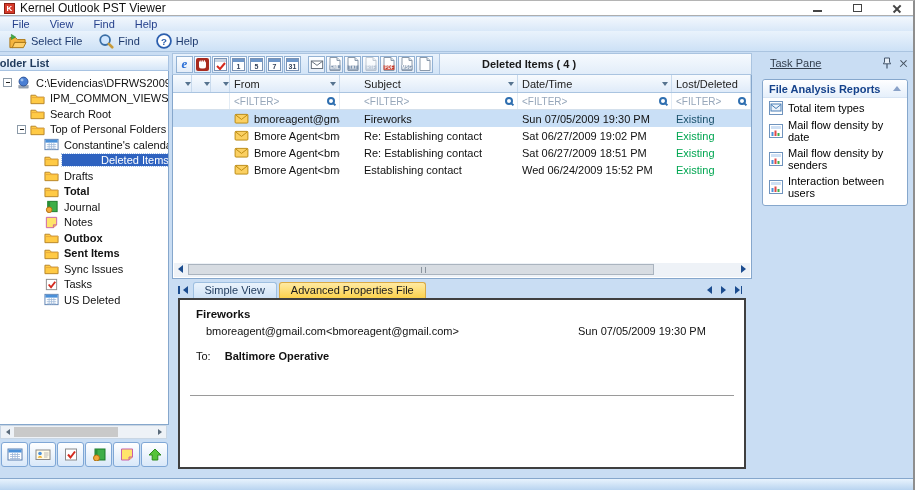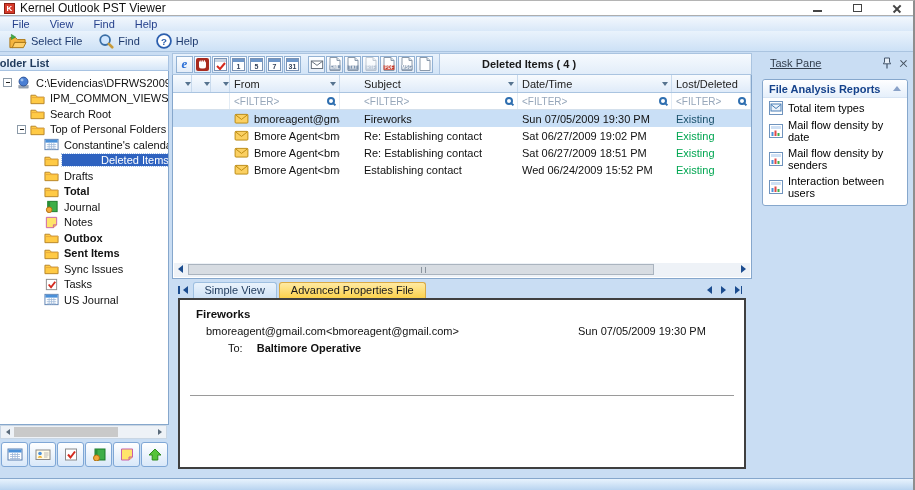--- a/index.html
+++ b/index.html
@@ -135,21 +135,21 @@
   .tab { height:16px; line-height:15px; padding:0 11px; border:1px solid #9ebfe0; border-bottom:none;
          border-radius:3px 3px 0 0; background:linear-gradient(#eaf3fc,#cfe2f6); color:#1e395b; margin-right:2px; }
   .tab.active { background:linear-gradient(#ffeaa2,#fcd24d); border-color:#d9aa45; color:#1a1a1a; }
   .tabnav.right { margin-left:auto; gap:9px; margin-right:10px; }
 
   .preview-frame { position:absolute; left:178px; top:245px; width:568px; height:171px; background:#fff;
                    border:2.5px solid #3f3f3f; }
   .pv-subject { position:absolute; left:16px; top:8px; font-weight:bold; font-size:11.5px; }
   .pv-from { position:absolute; left:16px; top:25px;margin-left:10px; }
   .pv-date { position:absolute; left:398px; top:25px; }
-  .pv-to { position:absolute; left:16px; top:42px;margin-left:32px; }
+  .pv-to { position:absolute; left:16px; top:50px; }
   .pv-to .name { margin-left:14px; font-weight:bold; }
   .pv-divider { position:absolute; left:10px; right:10px; top:95px; height:1px; background:#9a9a9a; }
   .body-box { position:absolute; left:8px; right:8px; top:101px; height:62px; background:#f1f1f1; border:1px solid #bdbdbd; }
   .body-text { position:absolute; left:6px; top:3px; font-weight:bold; font-size:10.5px; line-height:13px; }
   .vscroll { position:absolute; right:2px; top:2px; bottom:15px; width:12px; display:flex; flex-direction:column;
              justify-content:space-between; align-items:center; }
   .hstrip { position:absolute; left:0; right:0; bottom:0; height:13px; border-top:1px solid #d7d7d7;
             display:flex; justify-content:space-between; align-items:center; padding:0 5px; }
   .tri.gl { border-width:3.5px 4.5px 3.5px 0; border-color:transparent #a8a8a8 transparent transparent; }
   .tri.gr { border-width:3.5px 0 3.5px 4.5px; border-color:transparent transparent transparent #a8a8a8; }
@@ -458,21 +458,21 @@
         <span class="tlabel">Tasks</span>
       </div>
       <div class="trow">
         <span class="ind2"></span>
           <span class="noexp"></span>
         <span class="ticon">
             <svg>
               <use href="#sym-cal"></use>
             </svg>
           </span>
-        <span class="tlabel">US Journal</span>
+        <span class="tlabel">US Deleted</span>
       </div>
     </div>
 
     <div class="fl-scroll">
       <div class="sbtn left">
           <span class="tri l"></span>
         </div>
       <div class="thumb"></div>
       <div class="sbtn right">
           <span class="tri r"></span>

